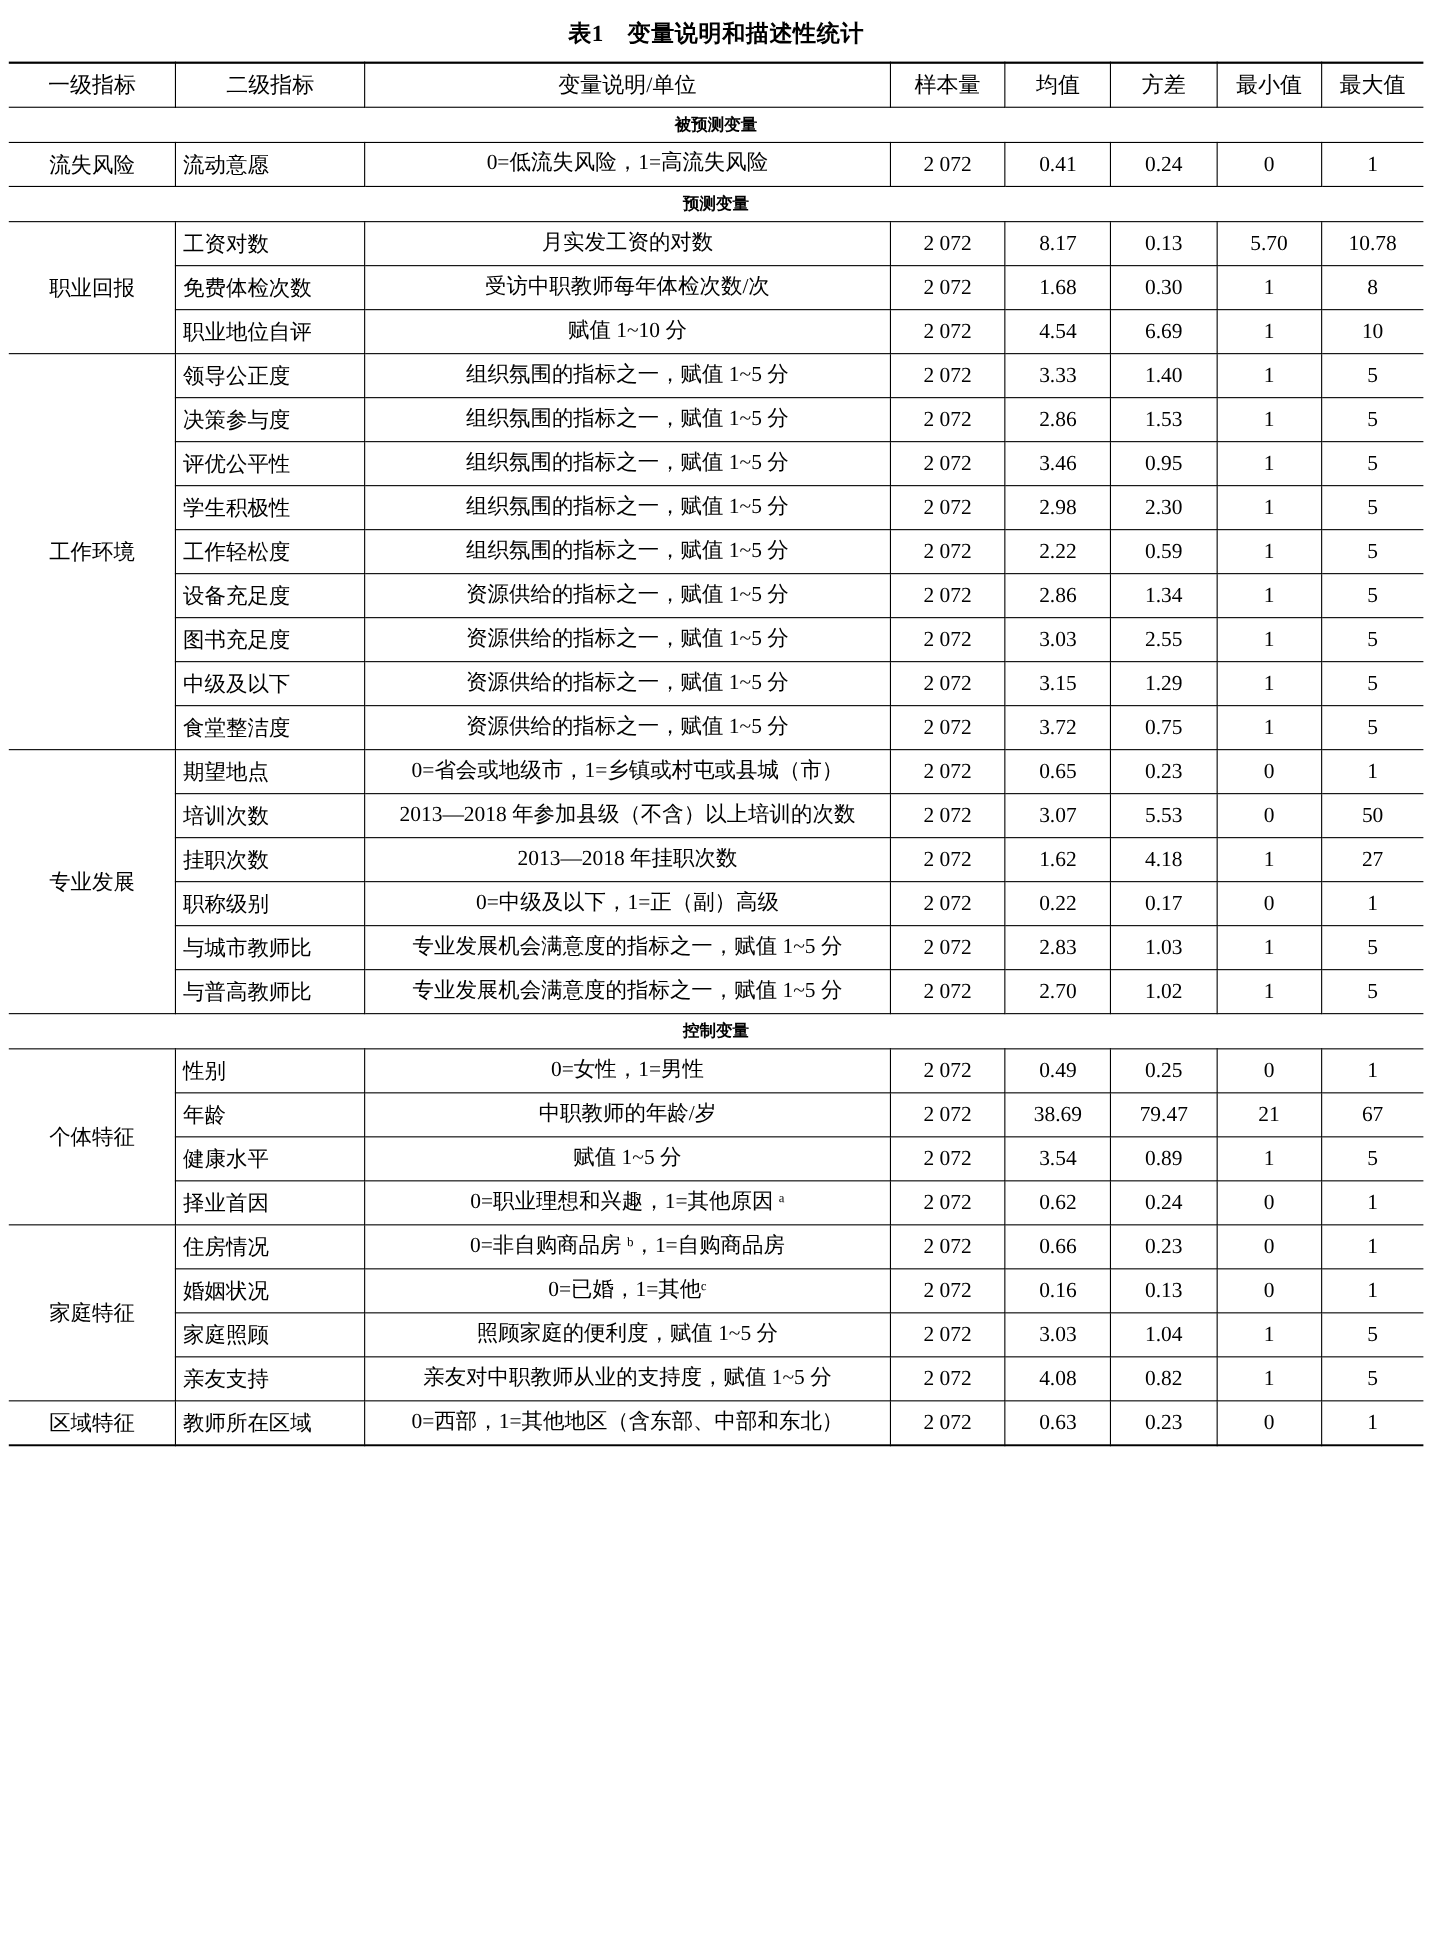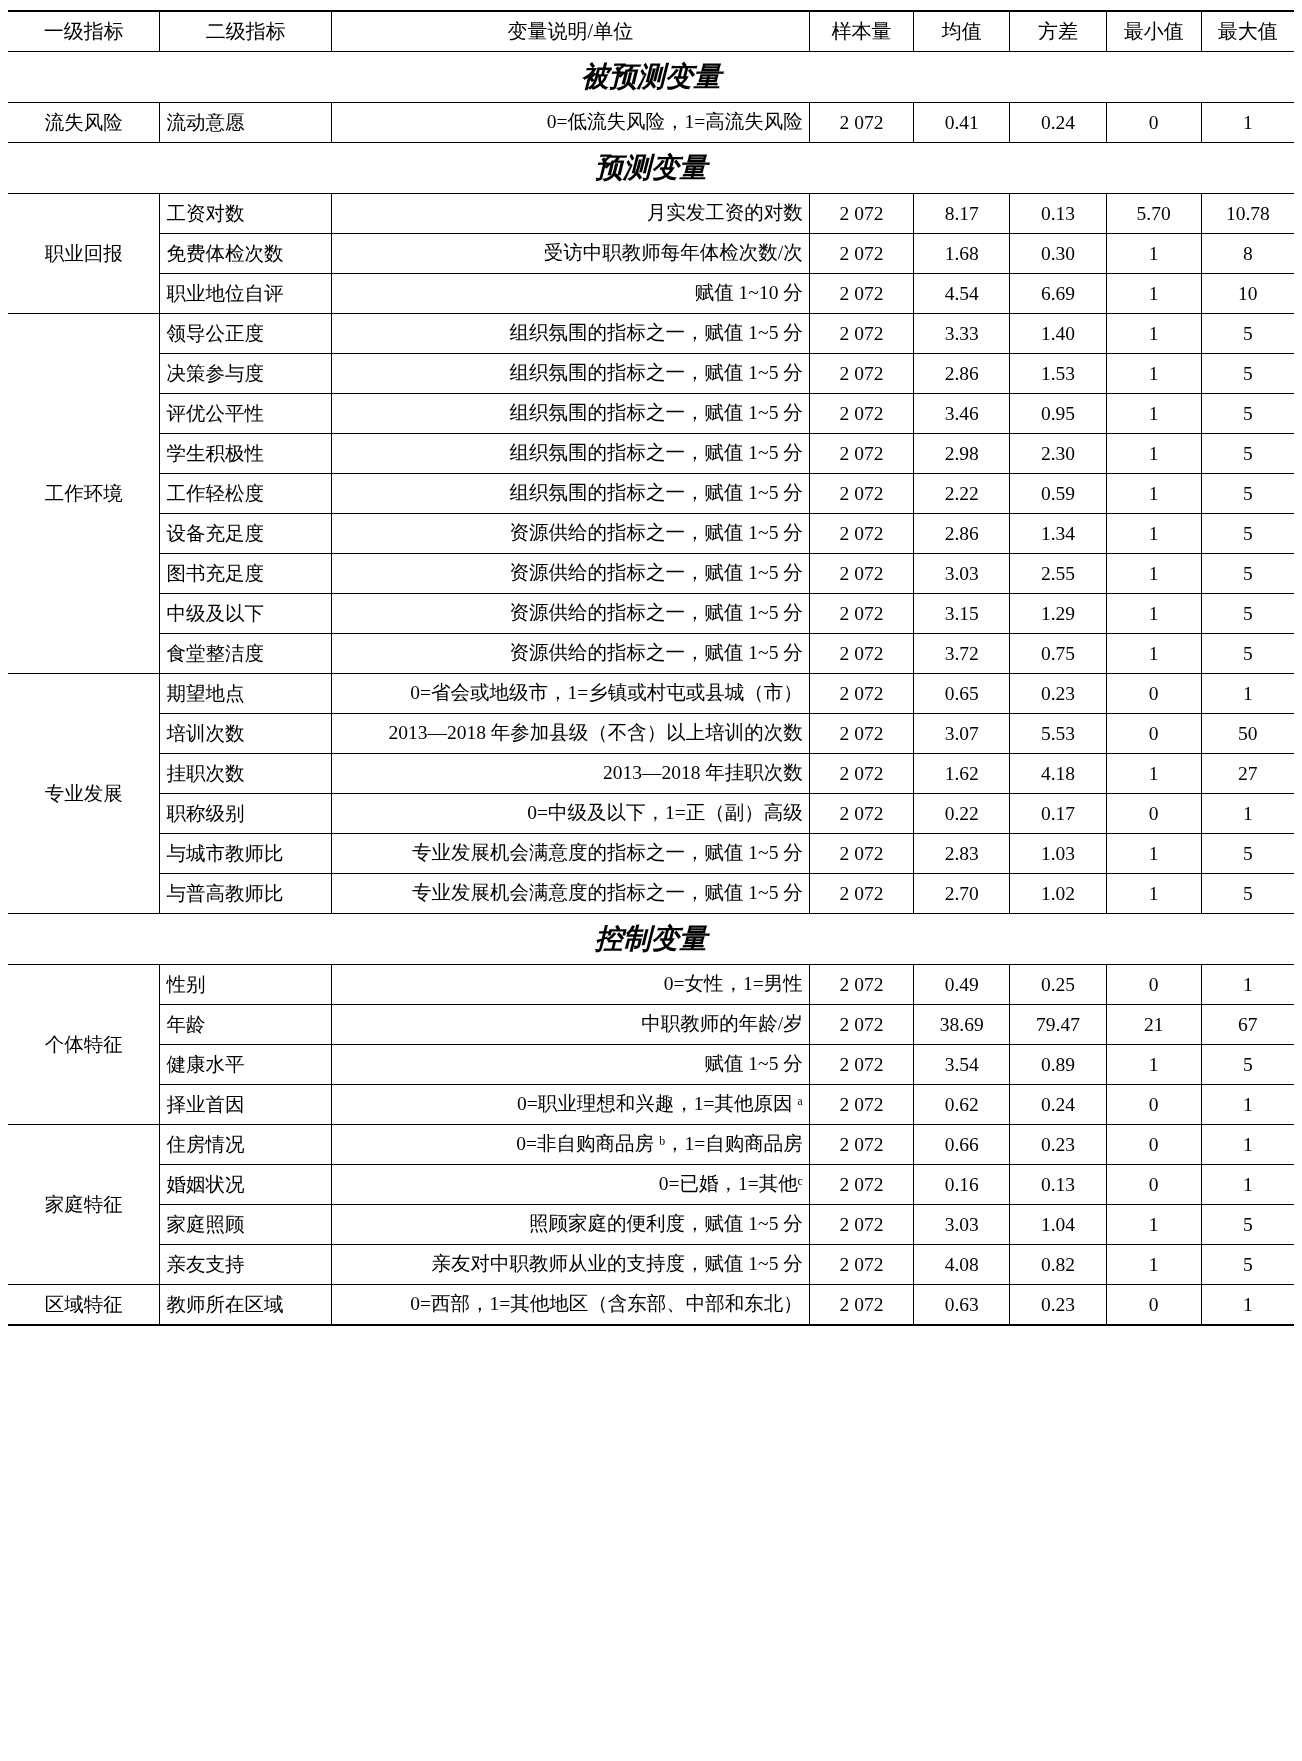--- a/index.html
+++ b/index.html
@@ -62,42 +62,42 @@
   .c-l1 { width: 131px; text-align: center; }
   .c-l2 { width: 148px; text-align: center; }
   .c-desc { width: 412px; text-align: left; padding-left: 8px; }
   .c-n  { width: 90px; text-align: center; }
   .c-mean { width: 83px; text-align: center; }
   .c-var  { width: 83px; text-align: center; }
   .c-min  { width: 82px; text-align: center; }
   .c-max  { width: 80px; text-align: center; }
 
   td.num { text-align: center; }
-  td.desc { text-align: right; padding-left: 8px; line-height: 1.35; }
+  td.desc { text-align: center; padding-left: 8px; line-height: 1.35; }
   td.group {
     text-align: center;
     vertical-align: middle;
   }
   td.l2 { }
 
   tr.section td {
     text-align: center;
     font-weight: bold;
-    font-size: 28px;
+    font-size: 15px;
     padding: 6px 0;
     border-left: none;
     border-right: none;
-    font-style: italic;
   }
 </style>
 </head>
 <body>
 
 <div class="page">
 
+  <div class="table-title">表1　变量说明和描述性统计</div>
 
   <table class="vartable">
     <colgroup>
       <col class="c-l1">
         <col class="c-l2">
         <col class="c-desc">
         <col class="c-n">
       <col class="c-mean">
         <col class="c-var">
         <col class="c-min">

